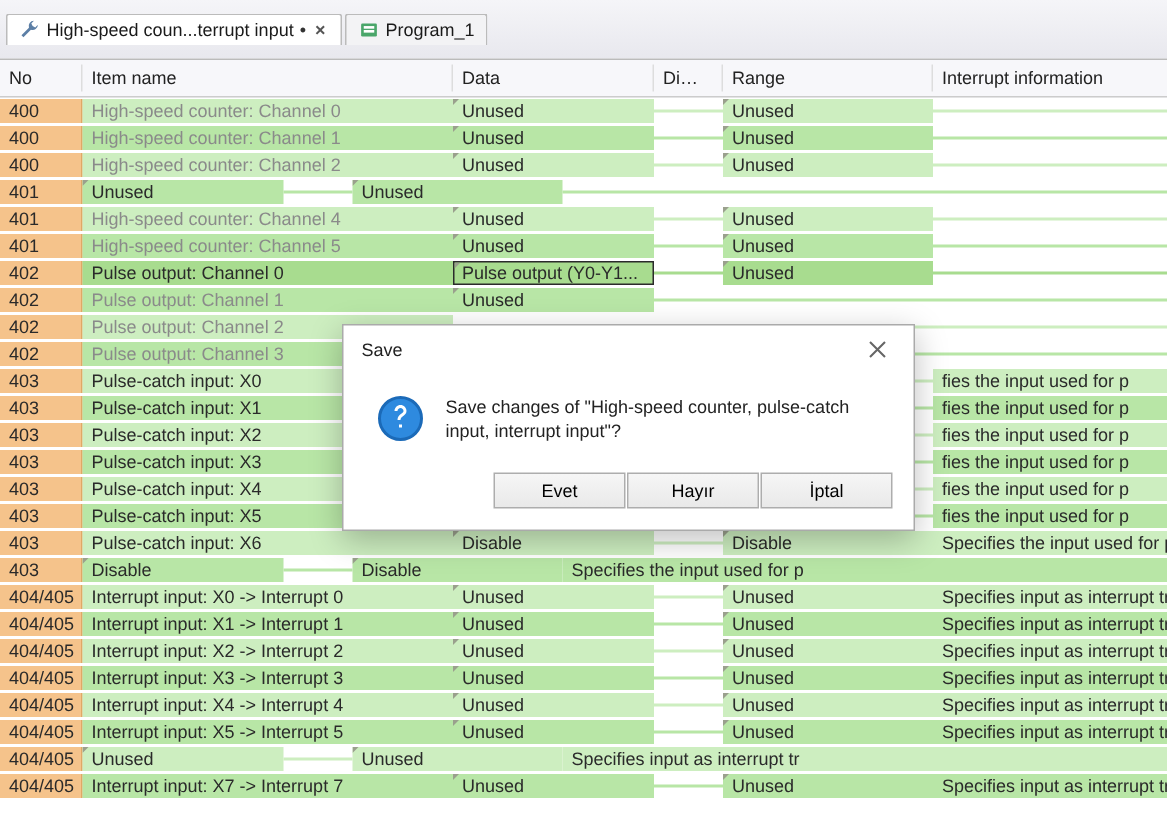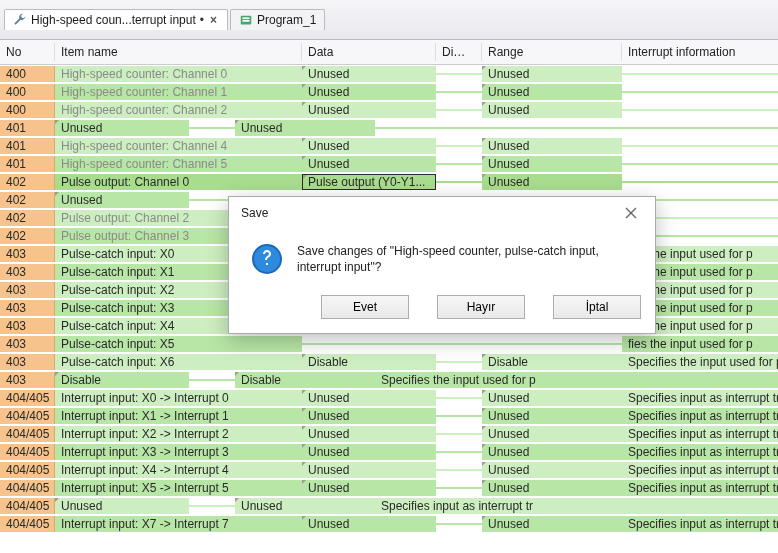--- a/index.html
+++ b/index.html
@@ -90,22 +90,22 @@
   .bg-odd  { background: #b8e6a6; }
   .row.hl .item-cell,
   .row.hl .data-cell,
   .row.hl .dime-cell,
   .row.hl .range-cell,
   .row.hl .addl-cell { background: #a8dc8f; }
   .row.hl .data-cell { border: 1px solid #2b2b2b; padding: 0 5px; }
   
   .overlay {
     position: absolute;
-    left: 228px; top: 196px;
-    width: 428px;
+    left: 228px; top: 216px;
+    width: 382px;
     background: #fff;
     border: 1px solid #aaa;
     box-shadow: 0 6px 20px rgba(0,0,0,0.25);
   }
   .dlg-title {
     display: flex;
     justify-content: space-between;
     align-items: center;
     padding: 6px 10px 4px 12px;
     font-size: 12px;
@@ -125,21 +125,21 @@
     align-items: flex-start;
   }
   .dlg-icon {
     width: 32px; height: 32px;
     flex: 0 0 32px;
   }
   .dlg-text { font-size: 12px; color: #222; line-height: 1.35; }
   .dlg-buttons {
     display: flex;
     justify-content: flex-end;
-    gap: 28px;
+    gap: 1px;
     padding: 8px 14px 14px 14px;
   }
   .dlg-btn {
     min-width: 88px;
     height: 24px;
     border: 1px solid #adadad;
     background: linear-gradient(#f6f6f6,#e9e9e9);
     font-size: 12px;
     cursor: pointer;
   }
@@ -231,20 +231,21 @@
     <div class="row hl">
       <div class="cell col-no no-cell">402</div>
       <div class="cell col-item item-cell bg-even">Pulse output: Channel 0</div>
       <div class="cell col-data data-cell data bg-even tick">Pulse output (Y0-Y1...</div>
       <div class="cell col-dime dime-cell bg-even"></div>
       <div class="cell col-range range-cell range bg-even tick">Unused</div>
       <div class="cell col-addl addl-cell bg-even"></div>
     </div>
     <div class="row ">
       <div class="cell col-no no-cell">402</div>
+      <div class="cell col-item item-cell bg-odd muted">Pulse output: Channel 1</div>
       <div class="cell col-data data-cell data bg-odd tick">Unused</div>
       <div class="cell col-dime dime-cell bg-odd"></div>
       <div class="cell col-range range-cell range bg-odd"></div>
       <div class="cell col-addl addl-cell bg-odd"></div>
     </div>
     <div class="row ">
       <div class="cell col-no no-cell">402</div>
       <div class="cell col-item item-cell bg-even muted">Pulse output: Channel 2</div>
       <div class="cell col-data data-cell data bg-even"></div>
       <div class="cell col-dime dime-cell bg-even"></div>

